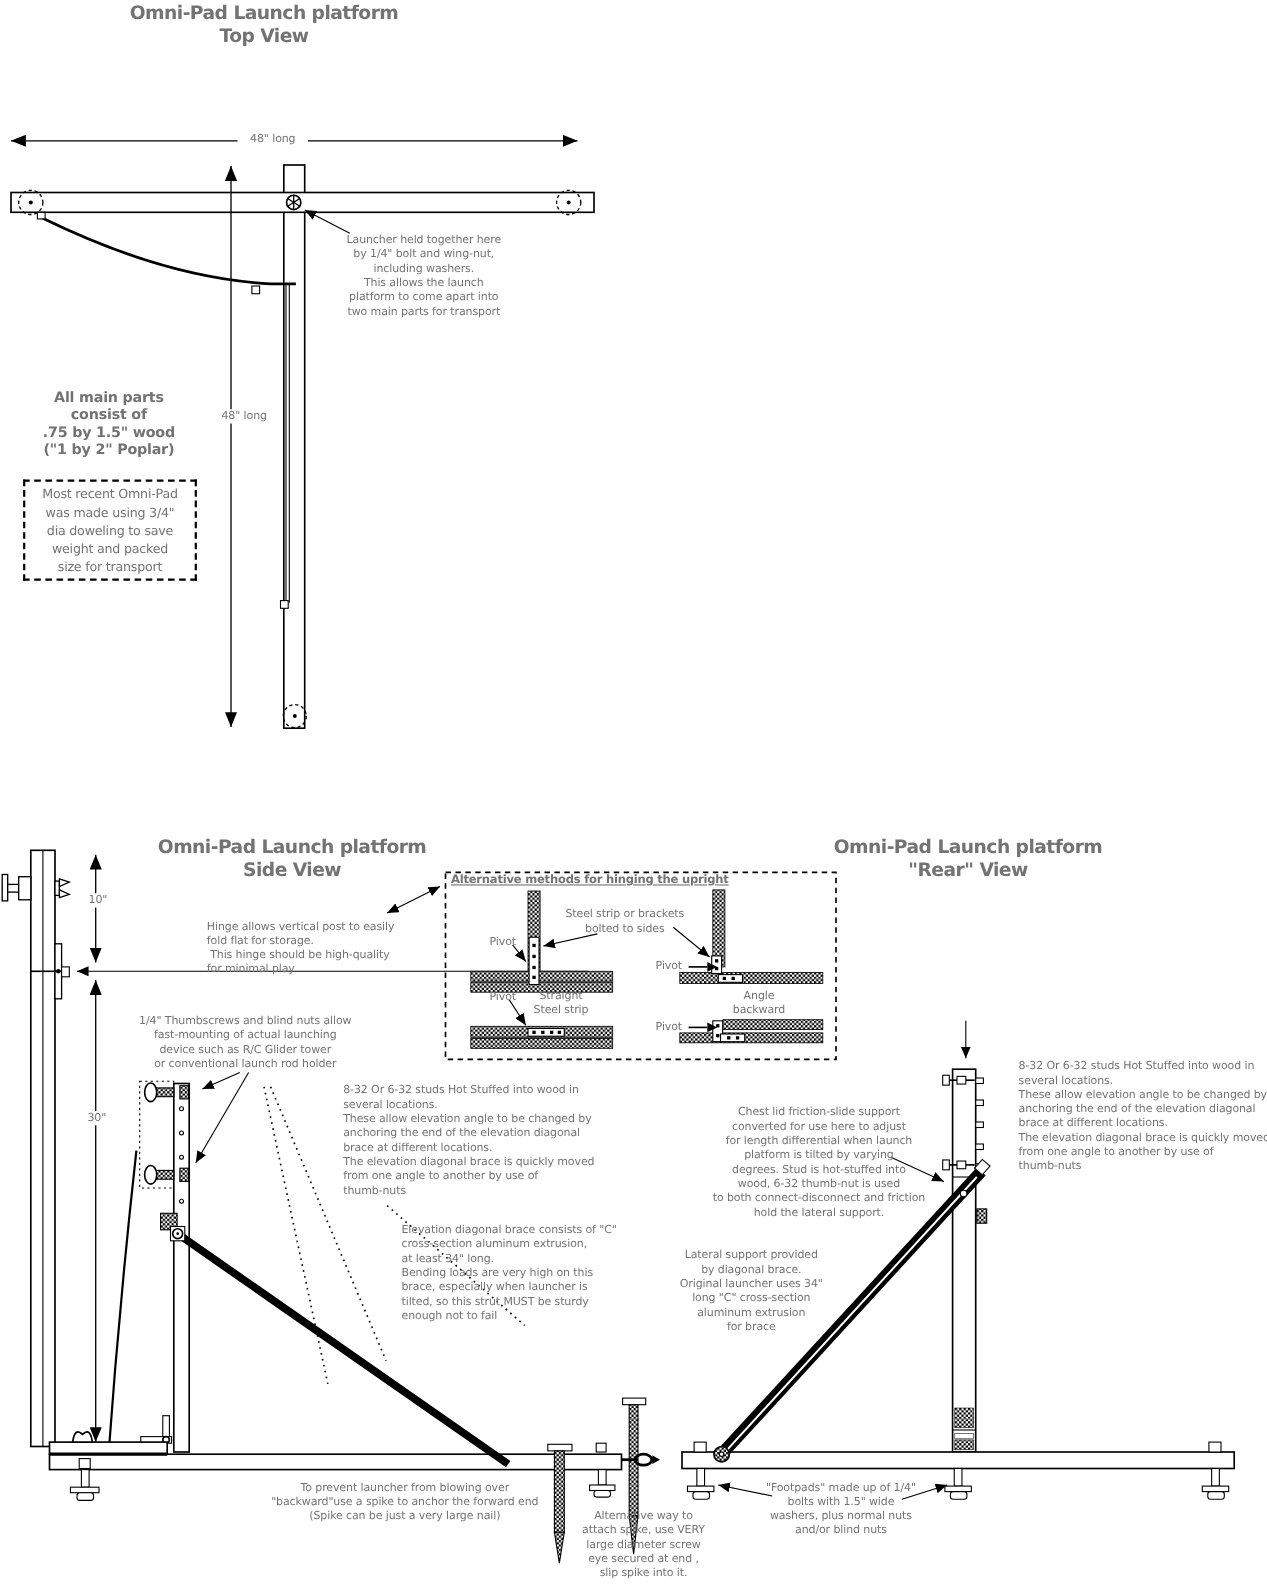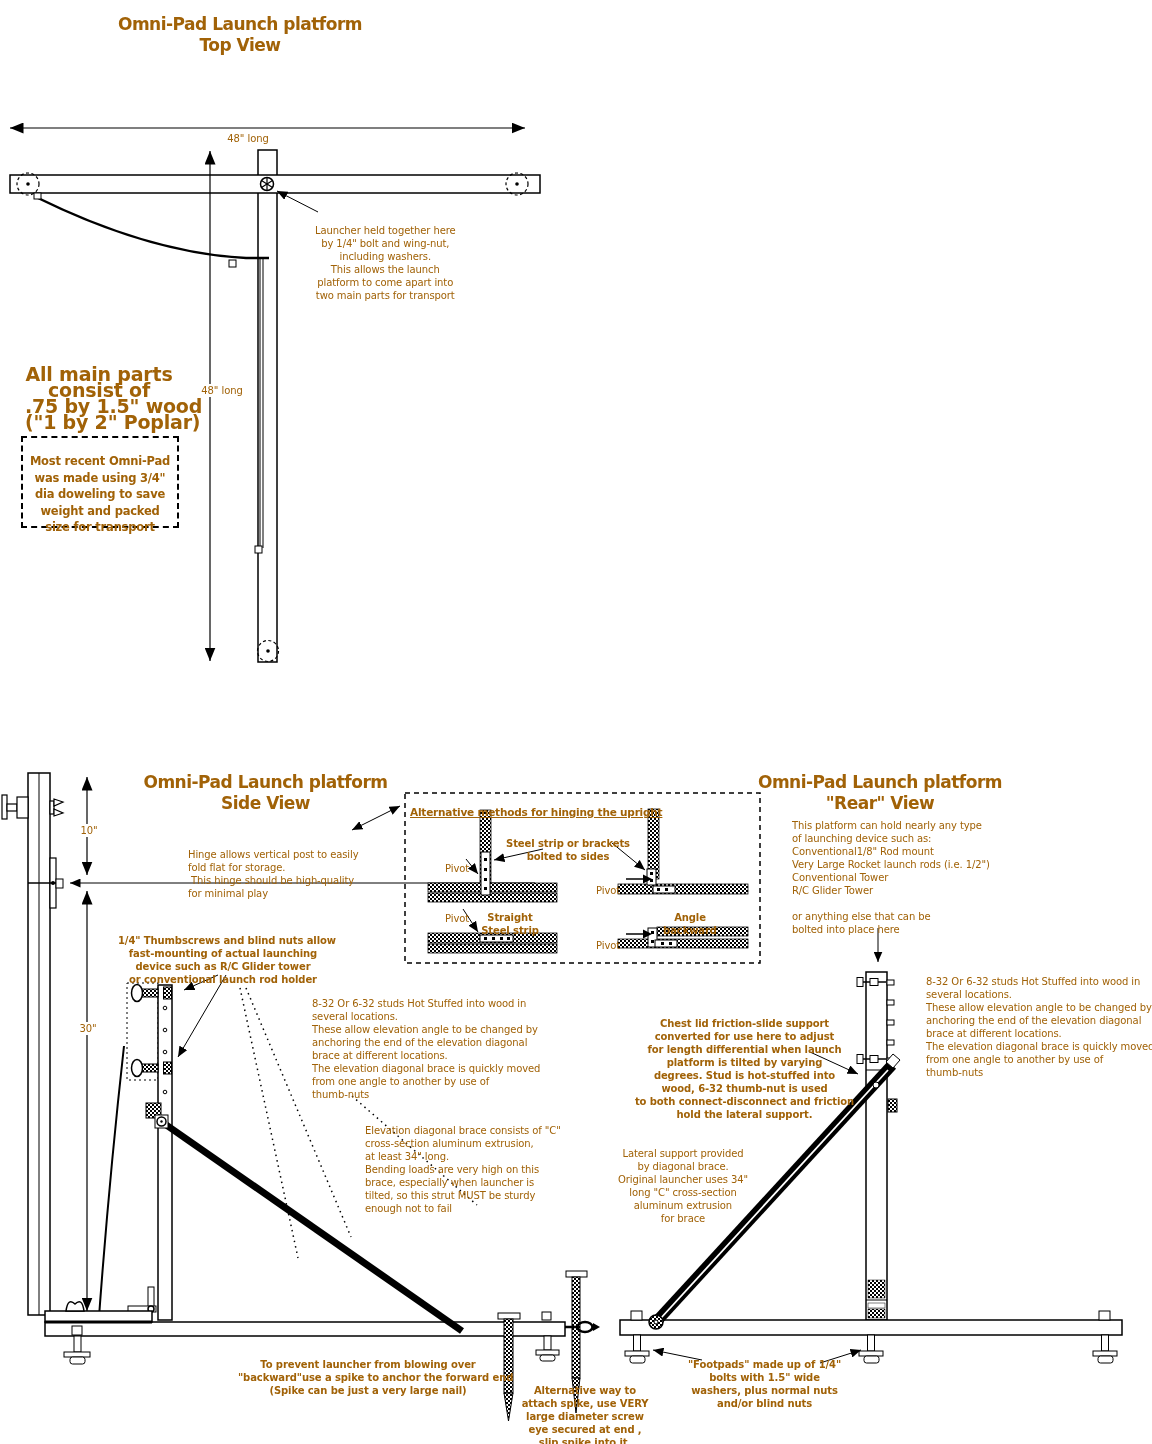--- a/index.html
+++ b/index.html
@@ -1,23 +1,23 @@
 <!DOCTYPE html>
 <html><head>
 <meta charset="utf-8">
 <style>
   html,body{margin:0;padding:0;background:#fff;}
   #page{position:relative;width:1152px;height:1444px;background:#fff;overflow:hidden;
         font-family:"DejaVu Sans",sans-serif;color:#000;}
   #art{position:absolute;left:0;top:0;z-index:1;}
   .txt{position:absolute;z-index:2;font-size:10px;line-height:13px;letter-spacing:-0.1px;
-       white-space:pre;color:#a16207;margin-top:12px;}
-  .c{text-align:center;font-weight:bold;}
+       white-space:pre;color:#737373;}
+  .c{text-align:center;}
   .title{font-size:17px;line-height:21px;font-weight:bold;letter-spacing:-0.5px;}
-  .bold13{font-size:19px;line-height:16px;font-weight:bold;letter-spacing:-0.2px;}
+  .bold13{font-size:13px;line-height:16px;font-weight:bold;letter-spacing:-0.2px;}
   .note12{font-size:11.5px;line-height:16.5px;letter-spacing:-0.2px;}
   .dim{background:#fff;padding:0 2px;}
   .boldsm{font-weight:bold;font-size:10.5px;letter-spacing:-0.2px;}
   .dashbox{position:absolute;z-index:2;border:2px dashed #000;}
 </style>
 </head>
 <body>
 
 <div id="page">
 
@@ -322,29 +322,20 @@
   <div class="txt" style="left:596px;top:927px;width:30px;">Pivot</div>
   <div class="txt c" style="left:503px;top:825px;width:130px;">Steel strip or brackets
 bolted to sides</div>
   <div class="txt c" style="left:468px;top:899px;width:84px;">Straight
 Steel strip</div>
   <div class="txt c" style="left:652px;top:899px;width:76px;">Angle
 backward</div>
 
   <div class="txt title c" style="left:735px;top:760px;width:290px;">Omni-Pad Launch platform
 "Rear" View</div>
-  <div class="txt" style="left:792px;top:807px;">This platform can hold nearly any type
-of launching device such as:
-Conventional1/8" Rod mount
-Very Large Rocket launch rods (i.e. 1/2")
-Conventional Tower
-R/C Glider Tower
-
-or anything else that can be
-bolted into place here</div>
   <div class="txt c" style="left:622px;top:1005px;width:245px;">Chest lid friction-slide support
 converted for use here to adjust
 for length differential when launch
 platform is tilted by varying
 degrees. Stud is hot-stuffed into
 wood, 6-32 thumb-nut is used
 to both connect-disconnect and friction
 hold the lateral support.</div>
   <div class="txt" style="left:926px;top:963px;">8-32 Or 6-32 studs Hot Stuffed into wood in
 several locations.

